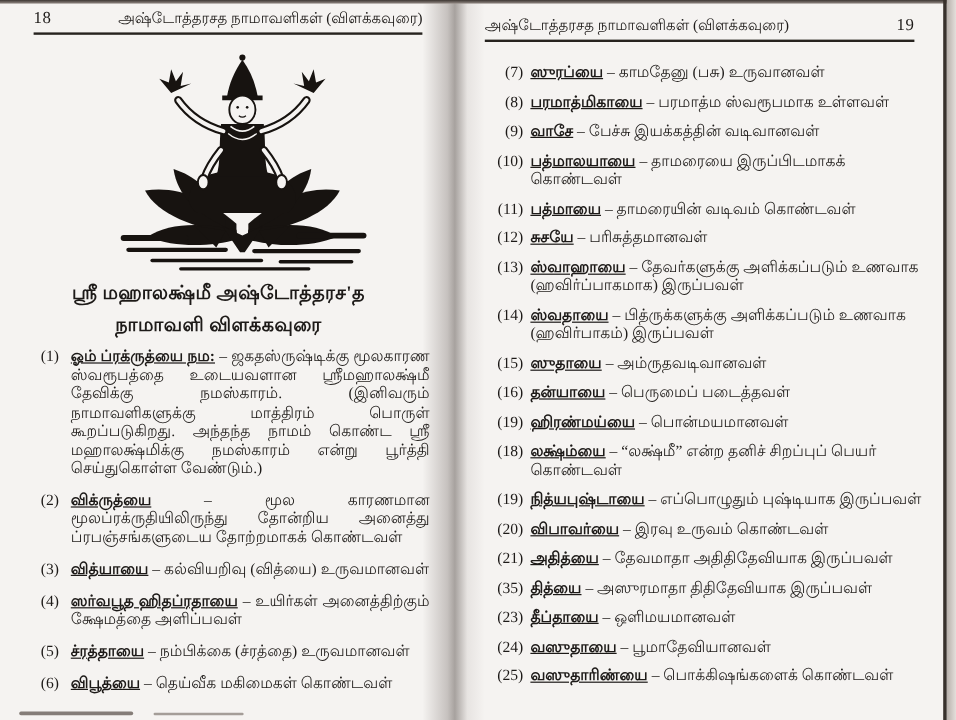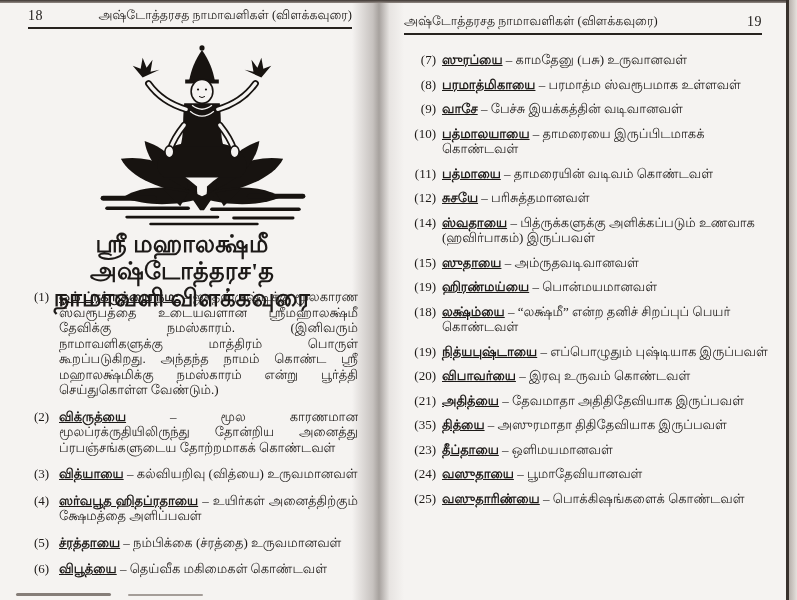--- a/index.html
+++ b/index.html
@@ -22,21 +22,21 @@
   .hdr-right{left:6px;top:14px;width:358px;}
   .pgnum{font-size:14px;letter-spacing:.5px;}
   .hdr-title{font-size:12.5px;font-family:Liberation Serif, serif;}
 
   
   .illustration{position:absolute;left:92px;top:40px;width:220px;height:188px;}
   .illustration svg{width:100%;height:100%;}
 
   
   .main-heading{position:absolute;left:8px;top:231px;width:348px;text-align:center;
-                font-weight:bold;font-size:24px;line-height:27px;letter-spacing:.3px;}
+                font-weight:bold;font-size:16px;line-height:27px;letter-spacing:.3px;}
 
   
   .items{position:absolute;}
   .items-left{left:34px;top:289px;width:324px;}
   .items-right{left:10px;top:52px;width:364px;}
   .item{position:relative;font-size:13px;line-height:15.5px;}
   .items-left .item{padding-left:25px;margin-bottom:11px;text-align:justify;}
   .items-right .item{padding-left:34px;margin-bottom:9px;}
   .num{position:absolute;left:0;top:0;}
   .items-right .num{width:28px;text-align:right;}
@@ -217,33 +217,43 @@
           <b class="nm">பத்மாயை</b>
           <span class="ds">– தாமரையின் வடிவம் கொண்டவள்</span>
         </div>
 
         <div class="item">
           <span class="num">(12)</span>
           <b class="nm">சுசயே</b>
           <span class="ds">– பரிசுத்தமானவள்</span>
         </div>
 
+        <div class="item">
+          <span class="num">(13)</span>
+          <b class="nm">ஸ்வாஹாயை</b>
+          <span class="ds">– தேவர்களுக்கு அளிக்கப்படும் உணவாக (ஹவிர்ப்பாகமாக) இருப்பவள்</span>
+        </div>
 
         <div class="item">
           <span class="num">(14)</span>
           <b class="nm">ஸ்வதாயை</b>
           <span class="ds">– பித்ருக்களுக்கு அளிக்கப்படும் உணவாக (ஹவிர்பாகம்) இருப்பவள்</span>
         </div>
 
         <div class="item">
           <span class="num">(15)</span>
           <b class="nm">ஸுதாயை</b>
           <span class="ds">– அம்ருதவடிவானவள்</span>
         </div>
 
+        <div class="item">
+          <span class="num">(16)</span>
+          <b class="nm">தன்யாயை</b>
+          <span class="ds">– பெருமைப் படைத்தவள்</span>
+        </div>
 
         <div class="item">
           <span class="num">(19)</span>
           <b class="nm">ஹிரண்மய்யை</b>
           <span class="ds">– பொன்மயமானவள்</span>
         </div>
 
         <div class="item">
           <span class="num">(18)</span>
           <b class="nm">லக்ஷ்ம்யை</b>

